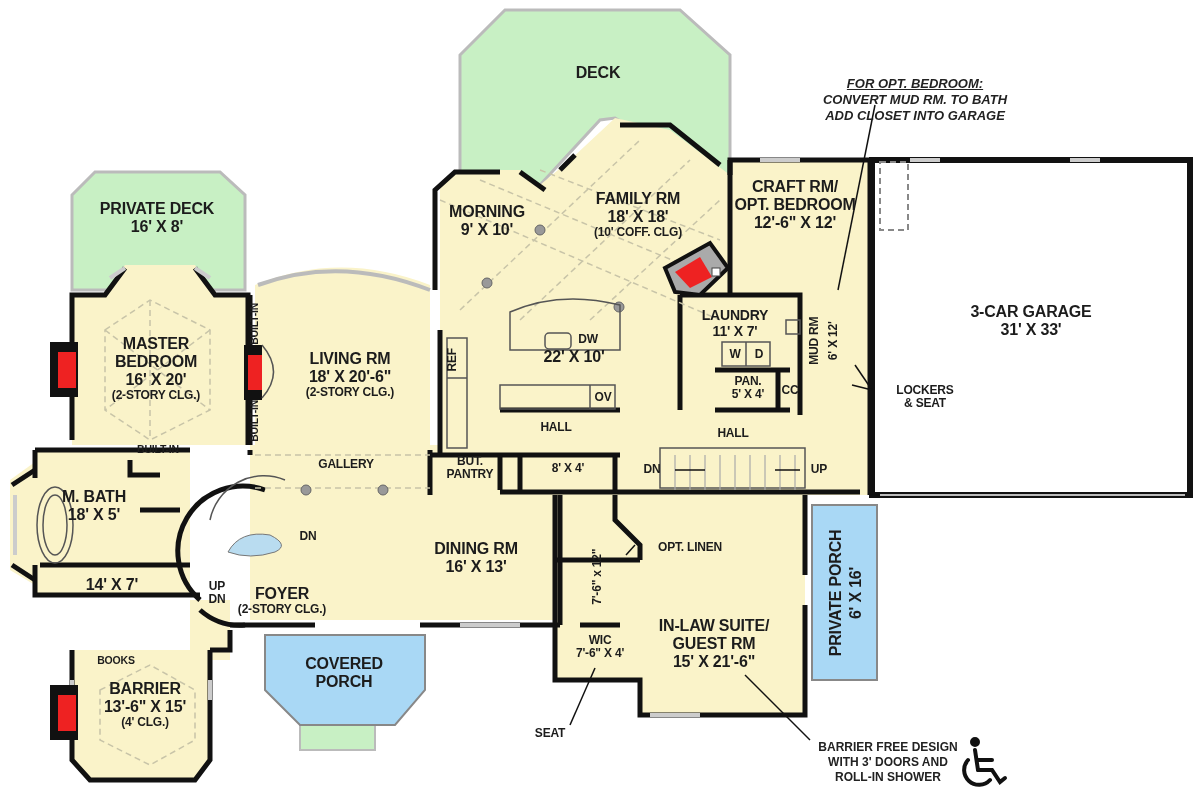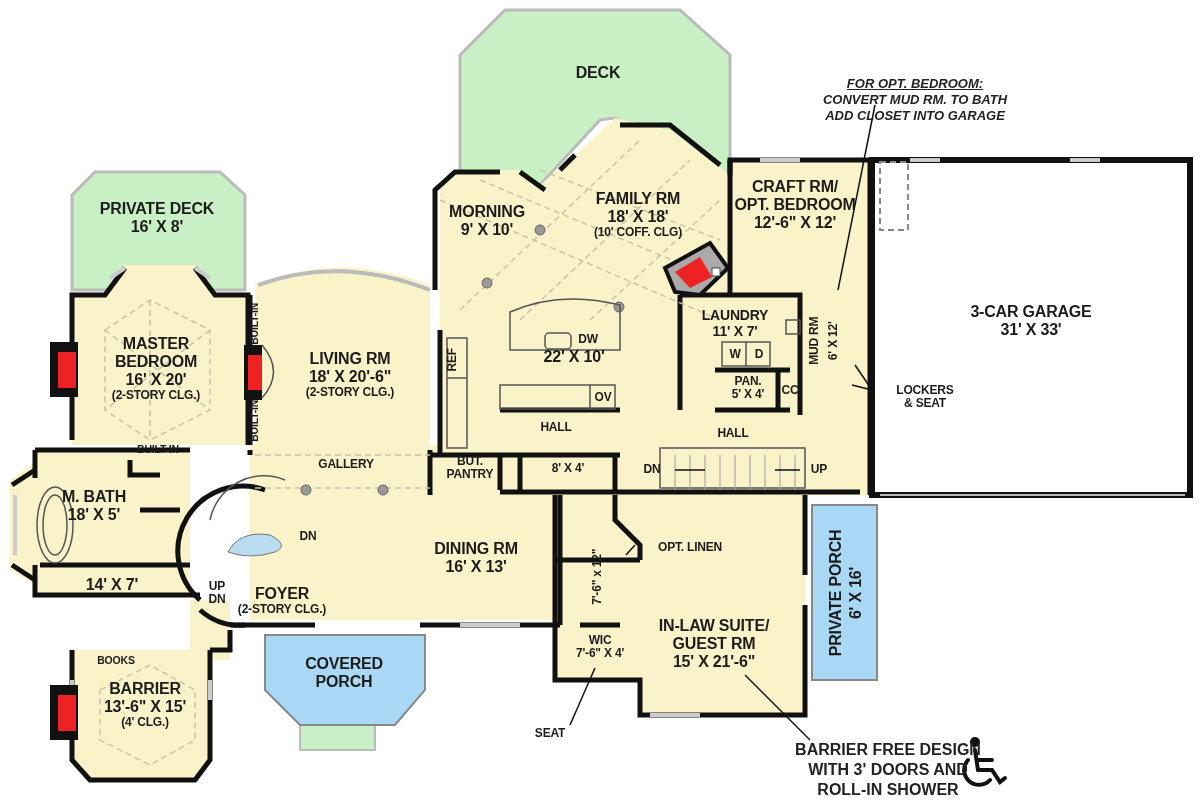--- a/index.html
+++ b/index.html
@@ -7,21 +7,21 @@
   #plan { position: absolute; left: 0; top: 0; width: 1200px; height: 801px; }
   .lbl { position: absolute; font-family: "Liberation Sans", sans-serif; font-weight: bold; color: #1c1c1c; text-align: center; white-space: nowrap; transform: translateX(-50%); line-height: 1.12; letter-spacing: -0.2px; }
   .lbl .t { display: block; }
   .big { font-size: 16px; }
   .sub { font-size: 12px; font-weight: bold; }
   .sm  { font-size: 12px; }
   .xs  { font-size: 10.5px; }
   .vert { transform: translateX(-50%) rotate(-90deg); transform-origin: center center; }
   .note { position: absolute; font-weight: bold; font-size: 13px; color: #222; text-align: center; line-height: 1.22; font-style: italic; transform: translateX(-50%); white-space: nowrap; }
   .note .u { text-decoration: underline; }
-  .note2 { position: absolute; font-weight: bold; font-size: 16px; color: #222; text-align: center; line-height: 1.25; transform: translateX(-50%); white-space: nowrap; }
+  .note2 { position: absolute; font-weight: bold; font-size: 12px; color: #222; text-align: center; line-height: 1.25; transform: translateX(-50%); white-space: nowrap; }
 </style>
 </head>
 <body>
 
 <svg id="plan" viewBox="0 0 1200 801" xmlns="http://www.w3.org/2000/svg">
 
   <g>
     <polygon points="460,55 505,10 680,10 730,55 730,175 715,175 615,118 600,120 540,185 520,175 490,175 460,200" fill="#c8f0c4" stroke="#bbbbbb" stroke-width="3"></polygon>
   </g>
   <g>

